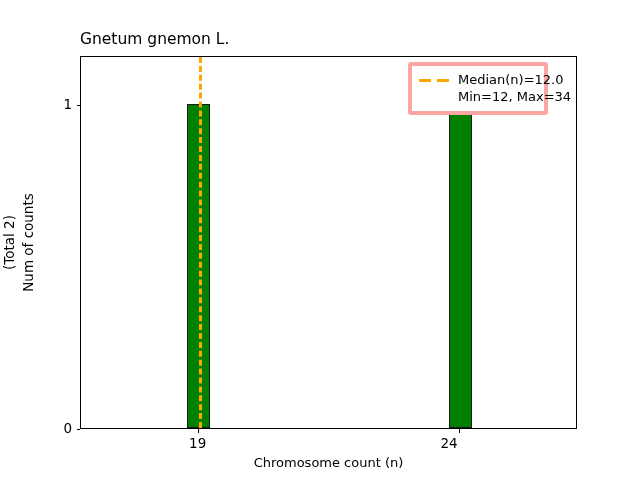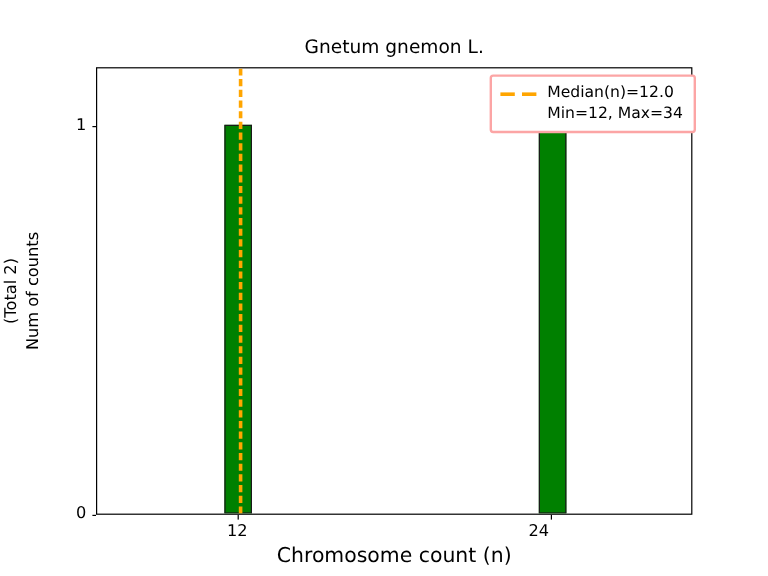--- a/index.html
+++ b/index.html
@@ -21,21 +21,20 @@
     height: 480px;
     background: #ffffff;
   }
 
   
   #chart-title {
     position: absolute;
     left: 80px;
     top: 30px;
     width: 497px;
-    text-align: center;
     font-size: 15.5px;
     line-height: 19px;
     color: #000000;
     white-space: nowrap;
   }
 
   
   #plot-area {
     position: absolute;
     left: 80px;
@@ -108,21 +107,21 @@
     white-space: nowrap;
   }
 
   
   #xlabel {
     position: absolute;
     left: 80px;
     top: 455px;
     width: 497px;
     text-align: center;
-    font-size: 17px;
+    font-size: 13px;
     line-height: 16px;
     white-space: nowrap;
   }
 
   #ylabel-wrap {
     position: absolute;
     left: 0px;
     top: 56px;
     width: 373px;
     height: 46px;
@@ -140,23 +139,23 @@
     line-height: 19px;
     white-space: nowrap;
   }
   #ylabel .yl-line2 { }
 
   
   #legend {
     position: absolute;
     left: 408px;
     top: 62px;
-    width: 172px;
+    width: 140px;
     box-sizing: border-box;
-    border: 2px solid #fca5a5;
+    border: 4px solid #fca5a5;
     border-radius: 3px;
     background: #ffffff;
     padding: 5px 7px 6px 7px;
     display: flex;
     align-items: flex-start;
     gap: 7px;
   }
   #legend-handle {
     flex: 0 0 auto;
     width: 32px;
@@ -202,21 +201,21 @@
 
   <div id="plot-area">
     <div id="data-layer">
       <div class="bar" id="bar-0" style="left: 106.266px; width: 22.8882px; height: 324.348px; background: rgb(0, 128, 0); border-color: rgb(26, 26, 26);"></div>
       <div class="bar" id="bar-1" style="left: 367.845px; width: 22.8882px; height: 324.348px; background: rgb(0, 128, 0); border-color: rgb(26, 26, 26);"></div>
       <div id="median-line" style="left: 117.711px; border-left-color: rgb(255, 165, 0);"></div>
     </div>
   </div>
 
   <div class="xtick-mark" id="xtick-mark-0" style="left: 197.711px;"></div>
-  <div class="xtick-label" id="xtick-label-0" style="left: 197.711px;">12</div>
+  <div class="xtick-label" id="xtick-label-0" style="left: 197.711px;">19</div>
 
   <div class="xtick-mark" id="xtick-mark-1" style="left: 459.289px;"></div>
   <div class="xtick-label" id="xtick-label-1" style="left: 449px;">24</div>
 
   <div id="xlabel">Chromosome count (n)</div>
 
   <div id="legend">
     <div id="legend-handle">
       <span class="seg s1" style="border-top-color: rgb(255, 165, 0);"></span>
       <span class="seg s2" style="border-top-color: rgb(255, 165, 0);"></span>

